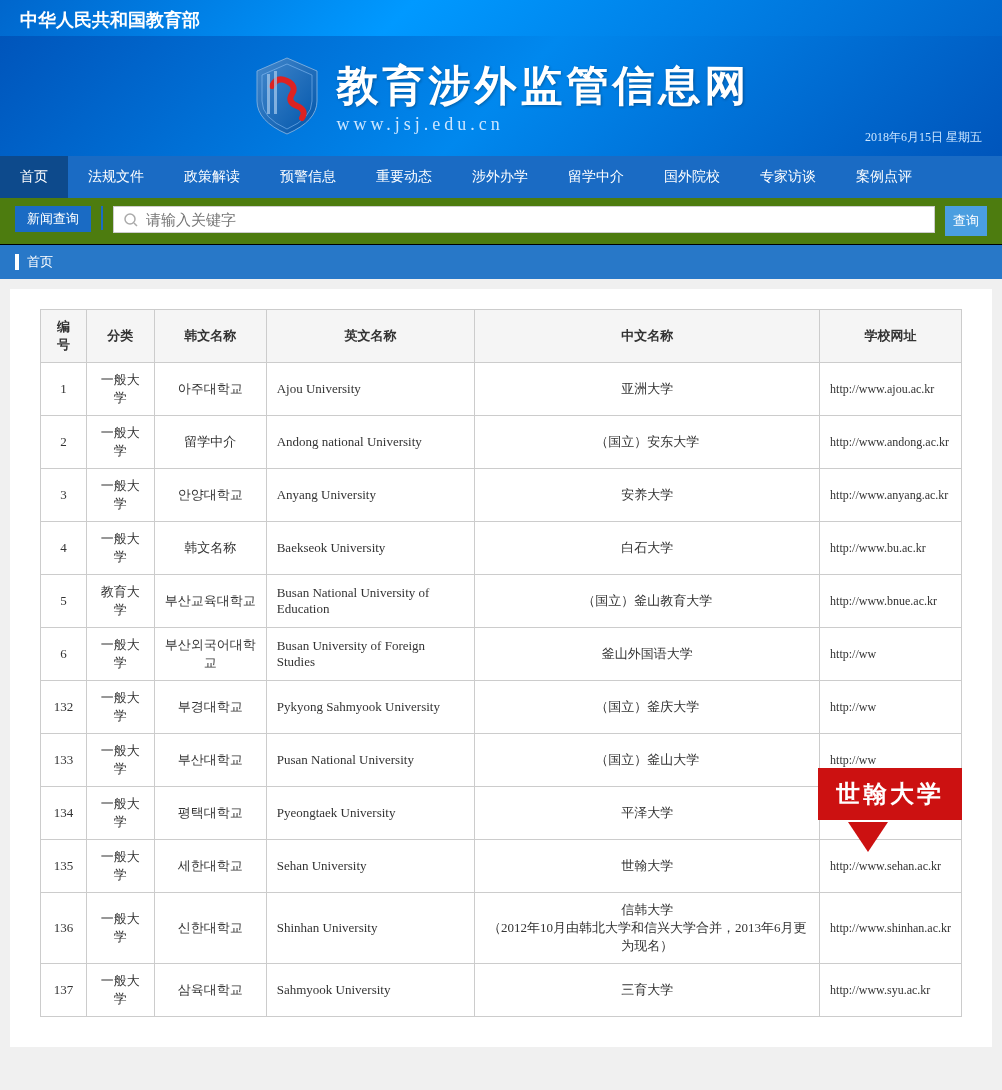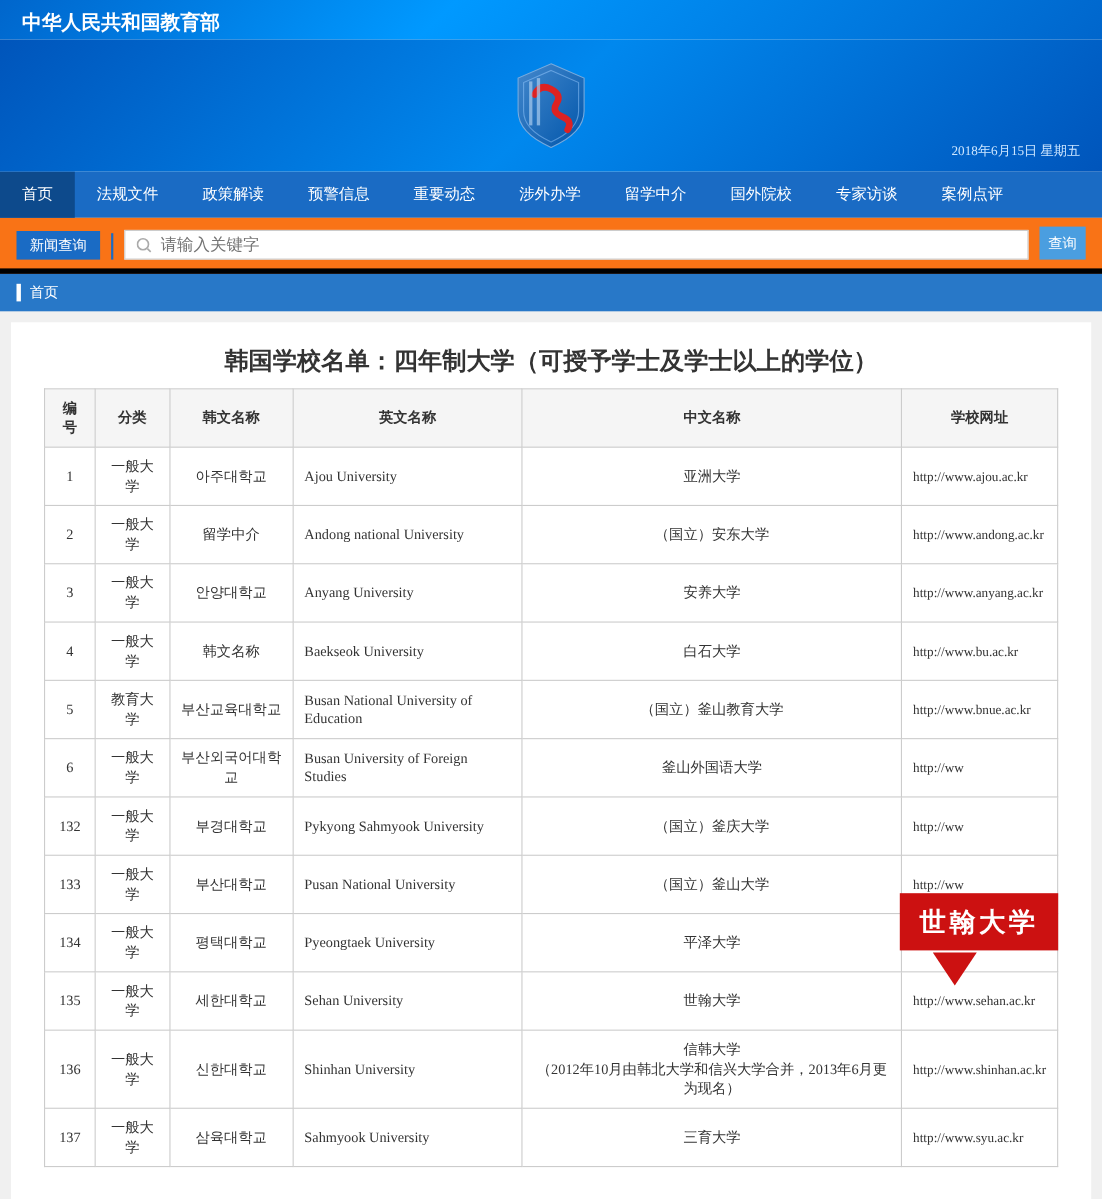--- a/index.html
+++ b/index.html
@@ -65,26 +65,26 @@
       cursor: pointer;
       font-size: 14px;
       white-space: nowrap;
       display: flex;
       align-items: center;
     }
     .nav-item.active { background: #0d4a8c; }
 
     
     .search-bar {
-      background: #f97316;
+      background: #4d7c0f;
       padding: 8px 15px;
       display: flex;
-      align-items: flex-end;
+      align-items: flex-start;
       gap: 10px;
-      border-bottom: 5px solid #000000;
+      border-bottom: 1px solid #000000;
     }
     .search-label {
       background: #1a6bc4;
       color: white;
       padding: 4px 12px;
       font-size: 13px;
       white-space: nowrap;
     }
     .search-divider {
       width: 2px;
@@ -229,20 +229,24 @@
         </linearGradient>
       </defs>
       <path d="M35 2 L65 15 L65 45 Q65 65 35 78 Q5 65 5 45 L5 15 Z" fill="url(#shieldGrad)" stroke="#77aadd" stroke-width="1"></path>
       <path d="M35 8 L60 19 L60 45 Q60 62 35 73 Q10 62 10 45 L10 19 Z" fill="none" stroke="#99ccff" stroke-width="1" opacity="0.5"></path>
 
       <path d="M20 30 Q25 20 35 25 Q45 30 40 38 Q35 46 45 50 Q55 54 50 62" fill="none" stroke="#dd2222" stroke-width="6" stroke-linecap="round"></path>
 
       <rect x="15" y="18" width="3" height="40" fill="#aaccee" opacity="0.7"></rect>
       <rect x="22" y="15" width="3" height="43" fill="#aaccee" opacity="0.7"></rect>
     </svg>
+    <div class="header-title-area">
+      <div class="header-title-cn">教育涉外监管信息网</div>
+      <div class="header-title-url">www.jsj.edu.cn</div>
+    </div>
   </div>
   <div class="header-date">2018年6月15日 星期五</div>
 </div>
 
 <nav class="nav-bar">
 <div class="nav-item active">首页</div>
     <div class="nav-item">法规文件</div>
     <div class="nav-item">政策解读</div>
     <div class="nav-item">预警信息</div>
     <div class="nav-item">重要动态</div>
@@ -265,21 +269,20 @@
   </div>
   <button class="search-btn">查询</button>
 </div>
 
 <div class="breadcrumb-bar">
   <span class="breadcrumb-icon"></span>
   <span class="breadcrumb-text">首页</span>
 </div>
 
 <div class="main-content">
-  <h1 class="page-title">韩国学校名单：四年制大学（可授予学士及学士以上的学位）</h1>
 
   <div class="table-container">
     <table class="data-table">
       <thead>
         <tr>
           <th>编号</th>
           <th>分类</th>
           <th>韩文名称</th>
           <th>英文名称</th>
           <th>中文名称</th>

